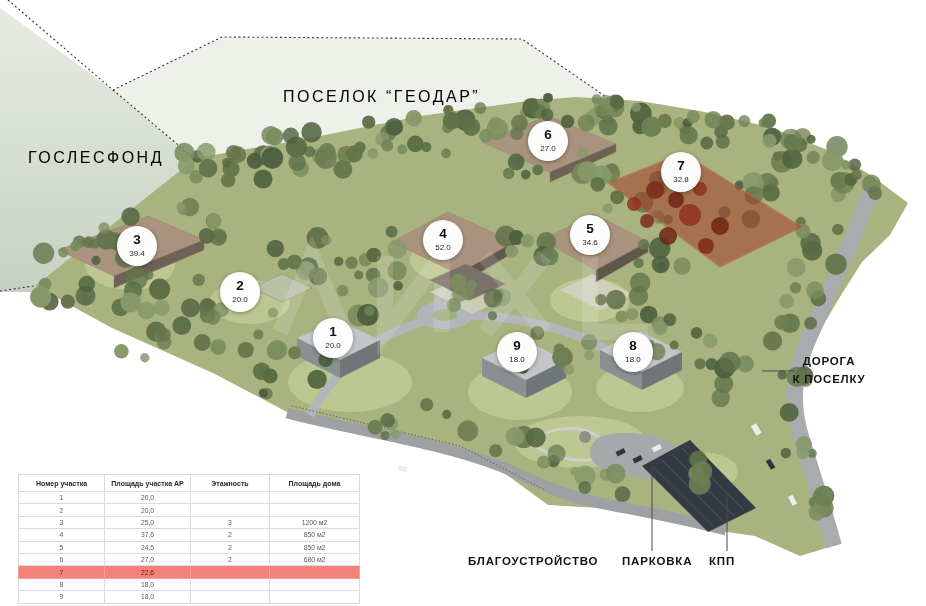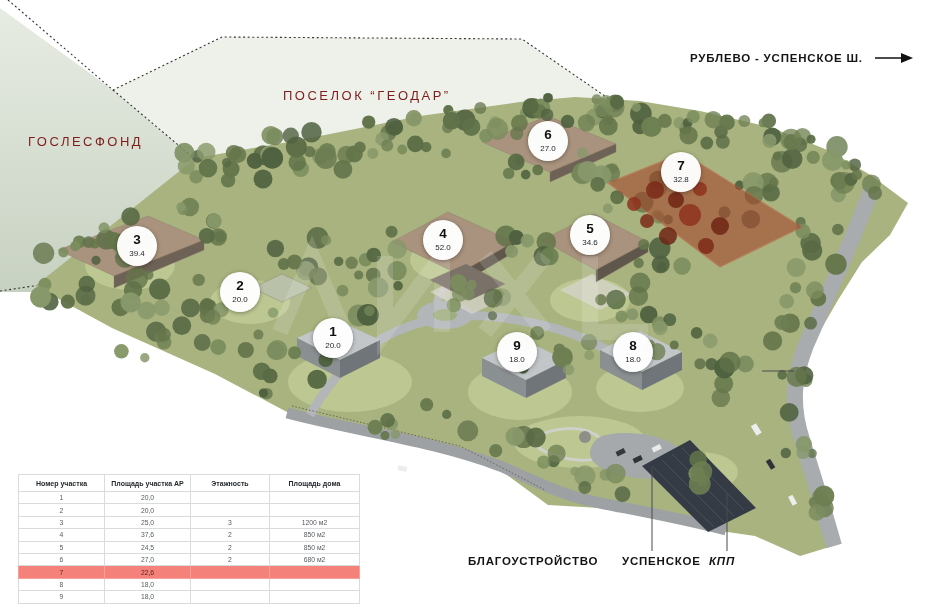--- a/index.html
+++ b/index.html
@@ -2,29 +2,29 @@
 <html><head>
 <meta charset="utf-8">
 <style>
   html,body{margin:0;padding:0;background:#ffffff;}
   .stage{position:relative;width:926px;height:606px;background:#fff;overflow:hidden;
          font-family:"Liberation Sans",sans-serif;}
   .scene{position:absolute;left:0;top:0;z-index:1;}
 
   
   .map-label{position:absolute;z-index:6;white-space:nowrap;}
-  .zone-label{color:#7f1d1d;font-size:13px;letter-spacing:2.5px;font-weight:400;}
+  .zone-label{color:#000000;font-size:16px;letter-spacing:2.5px;font-weight:400;}
   .bold-label{color:#141414;font-size:11.5px;font-weight:bold;letter-spacing:.8px;}
-  .goslesfond{left:28px;top:134px;}
+  .goslesfond{left:28px;top:149px;}
   .settlement{left:283px;top:88px;}
   .highway{left:690px;top:52px;display:flex;align-items:center;gap:12px;}
   .road-label{left:786px;top:353px;width:86px;text-align:center;line-height:1.55;white-space:normal;}
   .benefit{left:468px;top:555px;}
   .parking{left:622px;top:555px;}
-  .kpp{left:709px;top:555px;font-style:italic;}
+  .kpp{left:709px;top:555px;}
 
   
   .marker{position:absolute;z-index:5;width:40px;height:40px;border-radius:50%;
           background:rgba(255,255,255,.97);box-shadow:0 1px 4px rgba(0,0,0,.35);
           display:flex;flex-direction:column;align-items:center;justify-content:center;
           transform:translate(-50%,-50%);cursor:pointer;}
   .marker .num{font-weight:bold;font-size:13.5px;line-height:1;color:#101010;}
   .marker .area{font-size:8px;line-height:1.2;color:#23272b;margin-top:2px;}
 
   
@@ -528,31 +528,28 @@
       <line x1="652" y1="468" x2="652" y2="551"></line>
       <line x1="727" y1="493" x2="727" y2="551"></line>
       <line x1="762" y1="371" x2="794" y2="371"></line>
     </g>
   </svg>
 
   <div class="map-label zone-label goslesfond">ГОСЛЕСФОНД</div>
 
   <div class="map-label zone-label settlement">ПОСЕЛОК “ГЕОДАР”</div>
 
-  <div class="map-label highway">
-    <span class="bold-label">РУБЛЕВО - УСПЕНСКОЕ Ш.</span>
-    <svg width="38" height="12">
-      <line x1="0" y1="6" x2="26" y2="6" stroke="#111" stroke-width="1.5"></line>
-      <polygon points="26,1 38,6 26,11" fill="#111"></polygon>
-    </svg>
+
+  <div class="map-label bold-label road-label">
+    <div>ДОРОГА</div>
+    <div>К ПОСЕЛКУ</div>
   </div>
 
-
   <div class="map-label bold-label benefit">БЛАГОУСТРОЙСТВО</div>
-  <div class="map-label bold-label parking">УСПЕНСКОЕ</div>
+  <div class="map-label bold-label parking">ПАРКОВКА</div>
   <div class="map-label bold-label kpp">КПП</div>
 
   <div>
       <div class="marker" style="left: 333px; top: 338px;">
         <div class="num">1</div>
         <div class="area">20.0</div>
       </div>
       <div class="marker" style="left: 240px; top: 292px;">
         <div class="num">2</div>
         <div class="area">20.0</div>

